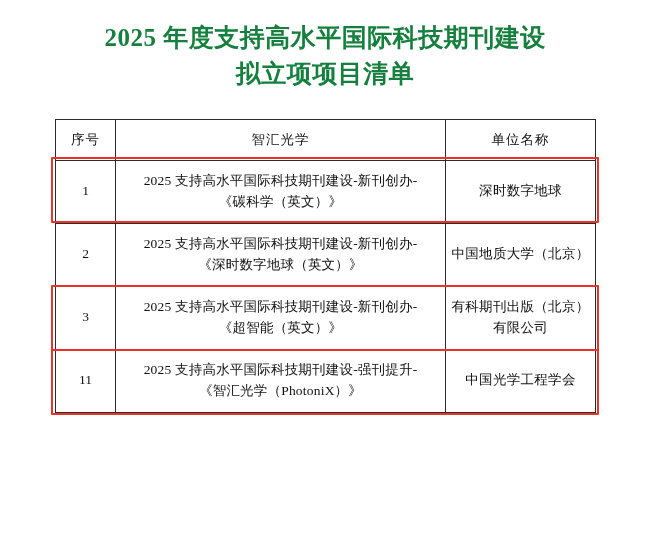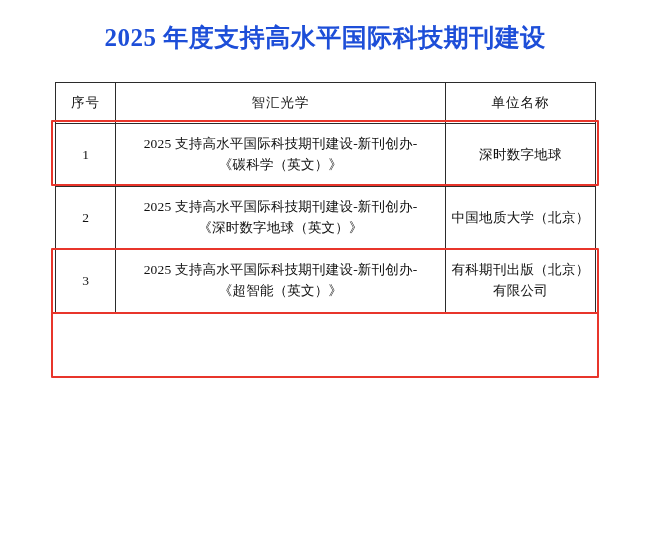--- a/index.html
+++ b/index.html
@@ -20,21 +20,21 @@
     position: relative;
     background: #ffffff;
   }
   .doc-title {
     text-align: center;
     font-size: 25px;
     font-weight: bold;
     letter-spacing: 0.5px;
     line-height: 1.45;
     padding: 20px 60px 0 60px;
-    color: #1d4ed8;
+    color: #15803d;
   }
   .title-line {
     display: block;
   }
   .table-wrap {
     margin: 26px auto 0 auto;
     width: 540px;
     position: relative;
   }
   table.listing {
@@ -91,20 +91,21 @@
     border-radius: 1px;
   }
 </style>
 </head>
 <body>
 
 <div class="page">
 
   <div class="doc-title">
     <span class="title-line">2025 年度支持高水平国际科技期刊建设</span>
+    <span class="title-line">拟立项项目清单</span>
   </div>
 
   <div class="table-wrap">
     <table class="listing">
       <colgroup>
         <col class="c-idx">
         <col class="c-name">
         <col class="c-org">
       </colgroup>
       <thead>
@@ -151,20 +152,34 @@
               <span>《超智能（英文）》</span>
             </span>
           </td>
           <td class="org">
             <span class="cell-lines">
               <span>有科期刊出版（北京）</span>
               <span>有限公司</span>
             </span>
           </td>
         </tr>
+        <tr>
+          <td class="idx">11</td>
+          <td class="name">
+            <span class="cell-lines">
+              <span>2025 支持高水平国际科技期刊建设-强刊提升-</span>
+              <span>《智汇光学（PhotoniX）》</span>
+            </span>
+          </td>
+          <td class="org">
+            <span class="cell-lines">
+              <span>中国光学工程学会</span>
+            </span>
+          </td>
+        </tr>
       </tbody>
     </table>
 
     <div class="hl" style="left:-4px; top:38px; width:548px; height:66px;"></div>
     <div class="hl" style="left:-4px; top:166px; width:548px; height:66px;"></div>
     <div class="hl" style="left:-4px; top:230px; width:548px; height:66px;"></div>
   </div>
 
 </div>
 

